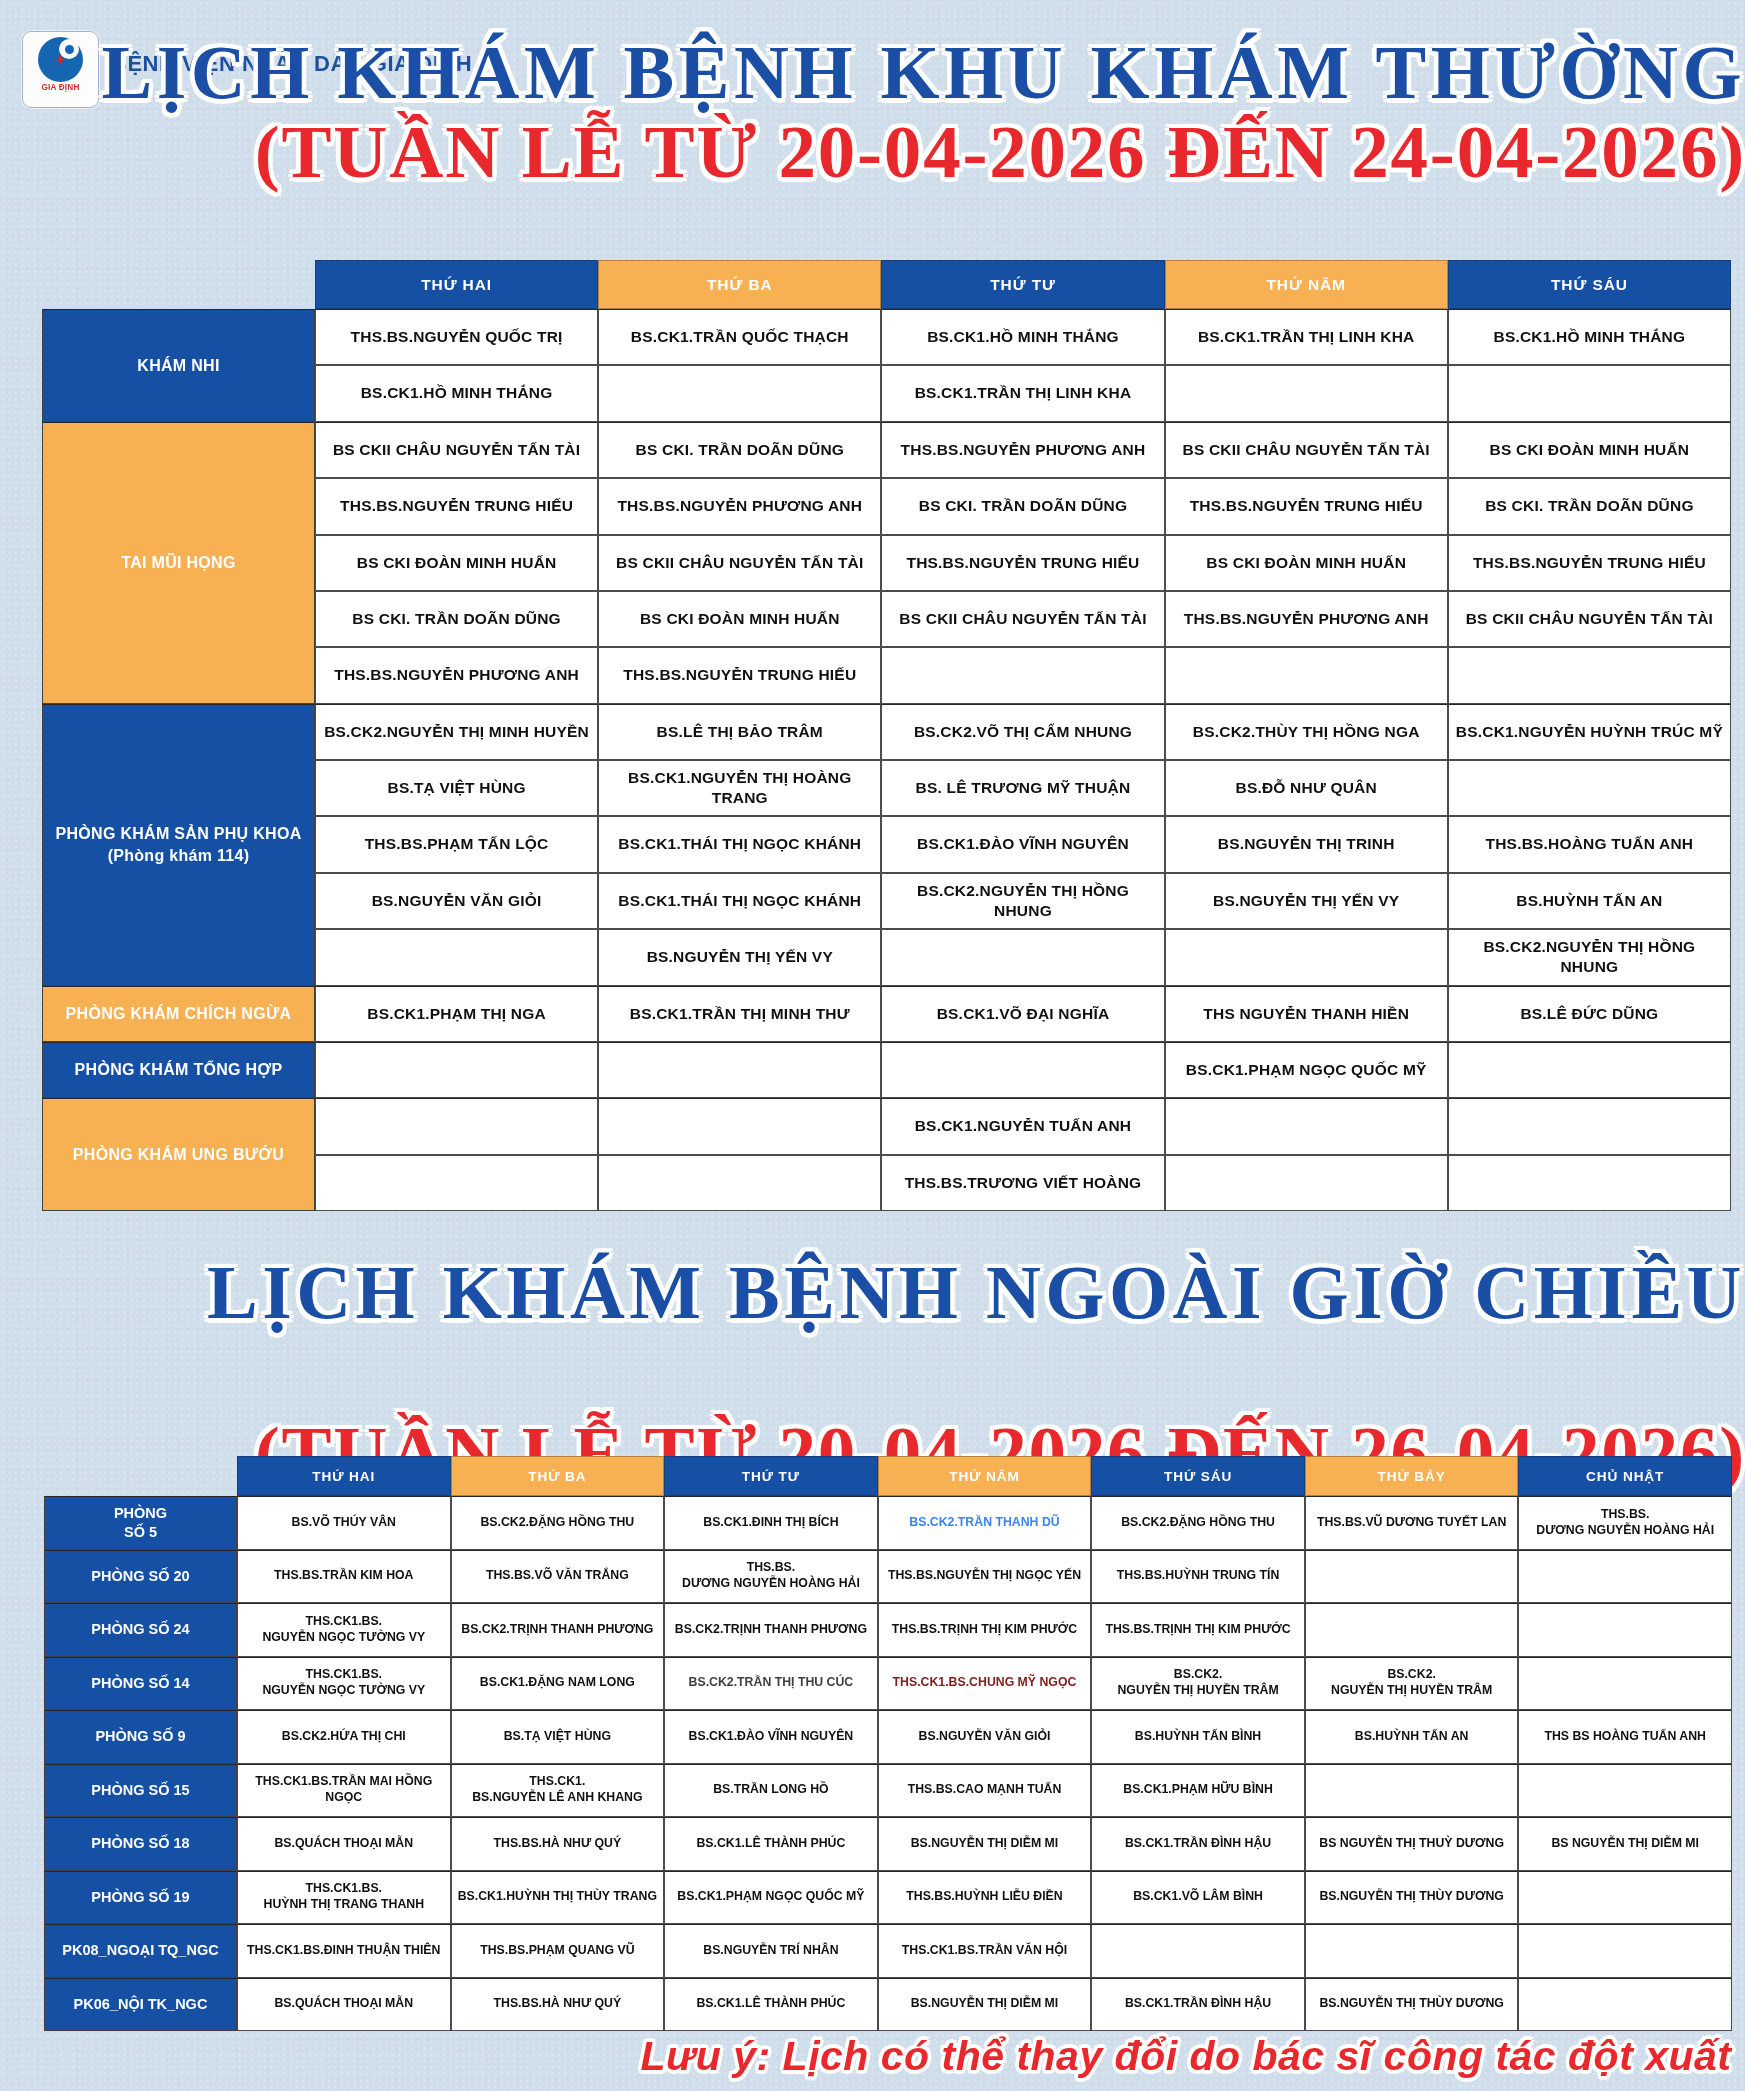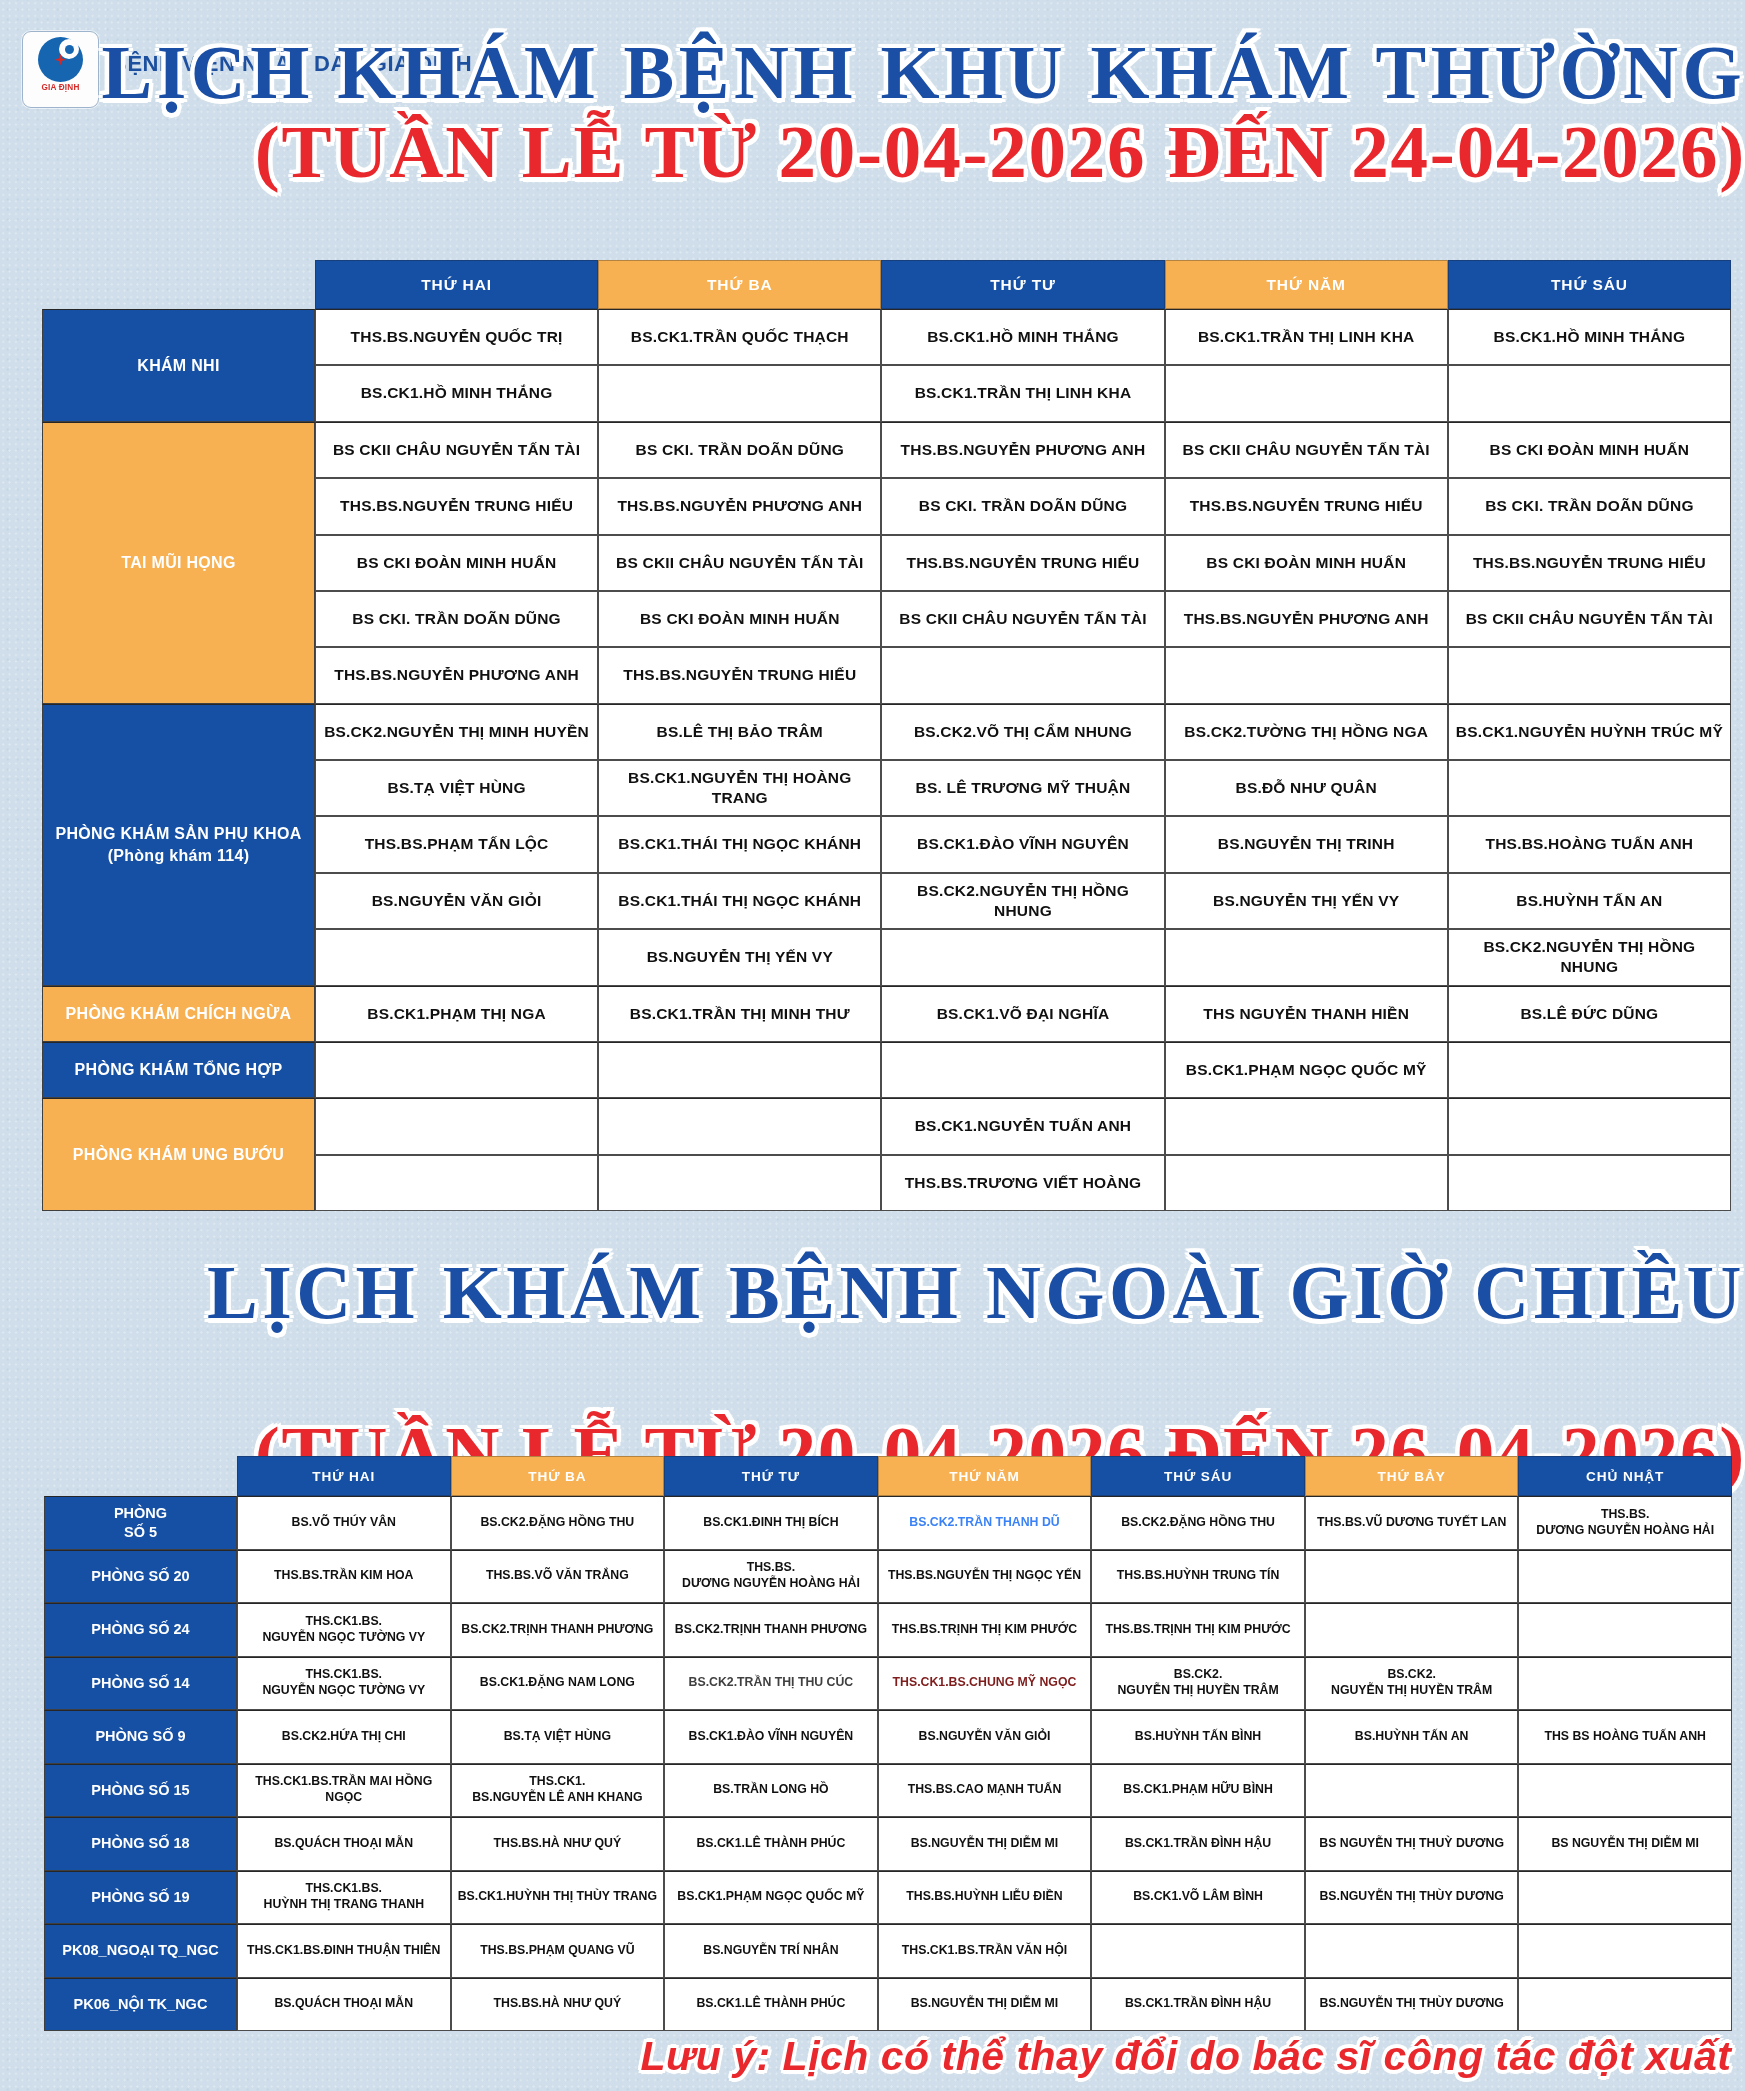--- a/index.html
+++ b/index.html
@@ -156,21 +156,21 @@
       <div class="cell data" style="color: rgb(16, 16, 16);">THS.BS.NGUYỄN PHƯƠNG ANH</div>
       <div class="cell data" style="color: rgb(16, 16, 16);">THS.BS.NGUYỄN TRUNG HIẾU</div>
       <div class="cell data" style="color: rgb(16, 16, 16);"></div>
       <div class="cell data" style="color: rgb(16, 16, 16);"></div>
       <div class="cell data" style="color: rgb(16, 16, 16);"></div>
       <div class="cell lbl bg-blue sec-top" style="grid-row: span 5;">PHÒNG KHÁM SẢN PHỤ KHOA
 (Phòng khám 114)</div>
       <div class="cell data sec-top" style="color: rgb(16, 16, 16);">BS.CK2.NGUYỄN THỊ MINH HUYỀN</div>
       <div class="cell data sec-top" style="color: rgb(16, 16, 16);">BS.LÊ THỊ BẢO TRÂM</div>
       <div class="cell data sec-top" style="color: rgb(16, 16, 16);">BS.CK2.VÕ THỊ CẨM NHUNG</div>
-      <div class="cell data sec-top" style="color: rgb(16, 16, 16);">BS.CK2.TƯỜNG THỊ HỒNG NGA</div>
+      <div class="cell data sec-top" style="color: rgb(16, 16, 16);">BS.CK2.THÙY THỊ HỒNG NGA</div>
       <div class="cell data sec-top" style="color: rgb(16, 16, 16);">BS.CK1.NGUYỄN HUỲNH TRÚC MỸ</div>
       <div class="cell data" style="color: rgb(16, 16, 16);">BS.TẠ VIỆT HÙNG</div>
       <div class="cell data" style="color: rgb(16, 16, 16);">BS.CK1.NGUYỄN THỊ HOÀNG TRANG</div>
       <div class="cell data" style="color: rgb(16, 16, 16);">BS. LÊ TRƯƠNG MỸ THUẬN</div>
       <div class="cell data" style="color: rgb(16, 16, 16);">BS.ĐỖ NHƯ QUÂN</div>
       <div class="cell data" style="color: rgb(16, 16, 16);"></div>
       <div class="cell data" style="color: rgb(16, 16, 16);">THS.BS.PHẠM TẤN LỘC</div>
       <div class="cell data" style="color: rgb(16, 16, 16);">BS.CK1.THÁI THỊ NGỌC KHÁNH</div>
       <div class="cell data" style="color: rgb(16, 16, 16);">BS.CK1.ĐÀO VĨNH NGUYÊN</div>
       <div class="cell data" style="color: rgb(16, 16, 16);">BS.NGUYỄN THỊ TRINH</div>

